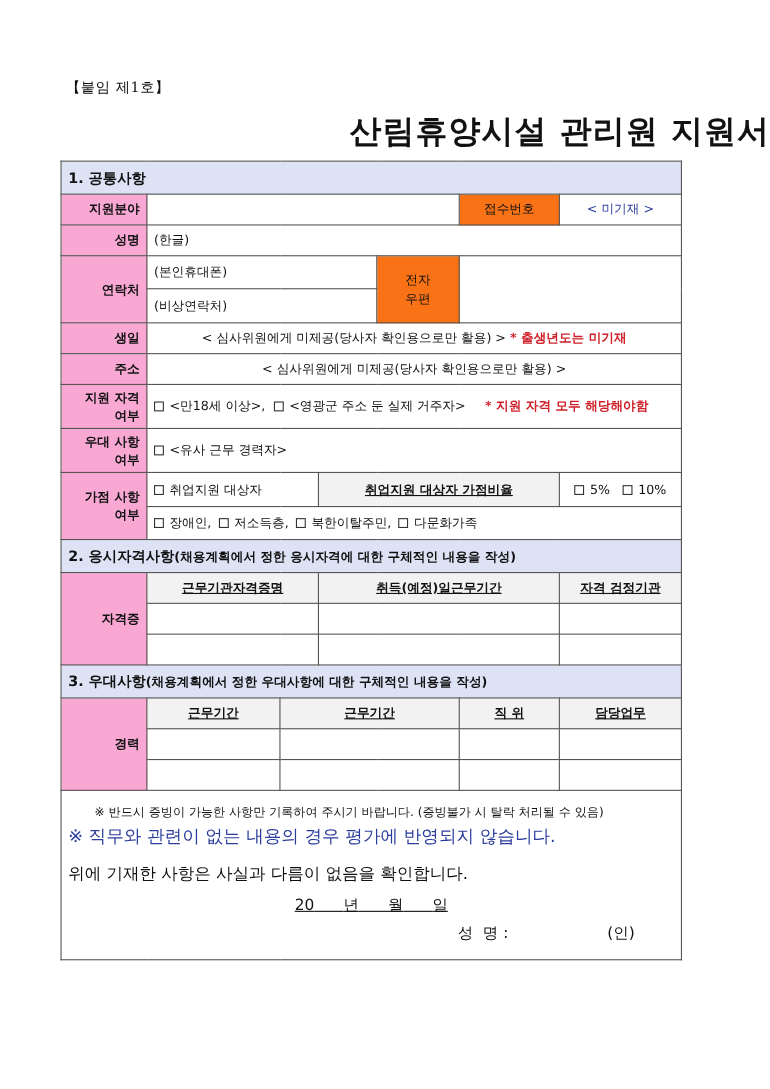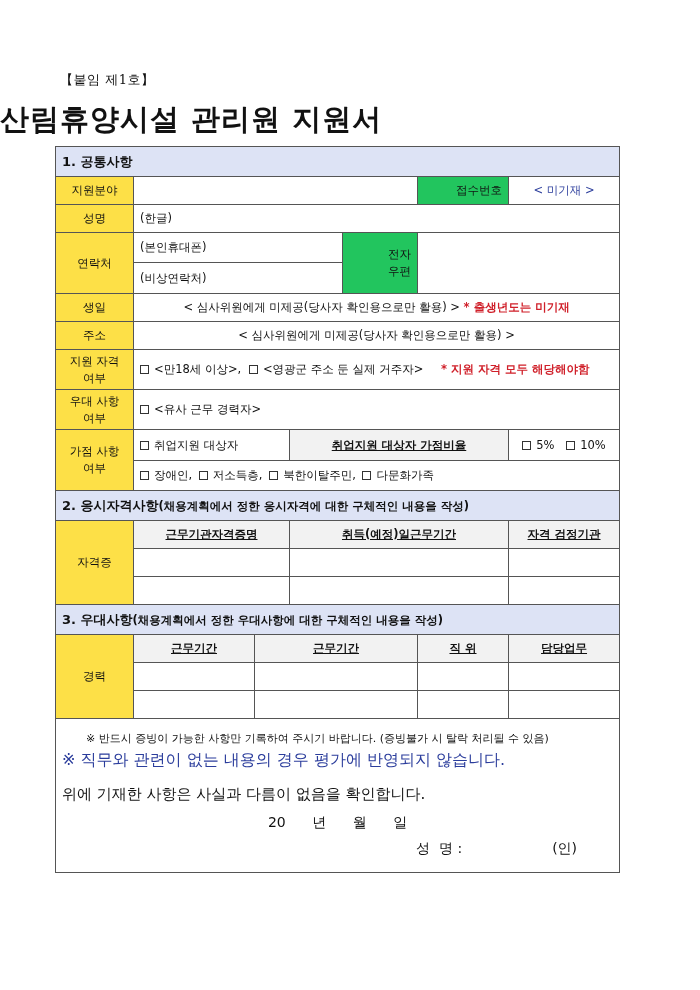--- a/index.html
+++ b/index.html
@@ -1,35 +1,35 @@
 <!DOCTYPE html>
 <html><head>
 <meta charset="utf-8">
 <style>
   html, body { margin:0; padding:0; background:#fff; }
   body { width:700px; height:990px; position:relative; font-family:"DejaVu Sans","Liberation Sans",sans-serif; color:#111; overflow:hidden; }
   .annex { position:absolute; left:60px; top:71px; font-family:"DejaVu Serif","Liberation Serif",serif; font-size:13px; letter-spacing:0.5px;text-align:right; }
-  .title { position:absolute; left:0; width:700px; top:100px; text-align:left; font-size:29px; font-weight:bold; letter-spacing:1px; }
+  .title { position:absolute; left:0; width:700px; top:100px; text-align:right; font-size:29px; font-weight:bold; letter-spacing:1px; }
   table.form { position:absolute; left:55px; top:146px; width:564px; border-collapse:collapse; table-layout:fixed; font-size:11.5px;border-radius:19px; }
   table.form td { border:1px solid #555; padding:0 6px; vertical-align:middle; height:28px; box-sizing:border-box; }
   .sec { background:#dde3f5; font-weight:bold; font-size:13px; height:30px !important; }
   .sec .sub { font-weight:bold; font-size:11.5px; }
-  .lbl { background:#fde047; text-align:center; font-weight:normal; font-size:11.5px; line-height:17px; }
-  .lbln { background:#22c55e; text-align:right; font-size:11.5px; line-height:17px; }
+  .lbl { background:#f9a8d4; text-align:right; font-weight:bold; font-size:11.5px; line-height:17px; }
+  .lbln { background:#f97316; text-align:center; font-size:11.5px; line-height:17px; }
   .hdr { background:#f2f2f2; text-align:center; font-weight:bold;text-decoration:underline; }
   .center { text-align:center; }
   .right { text-align:center; }
   .blue { color:#2b3d9c; }
   .red { color:#d0202a; font-weight:bold; }
   .cb { display:inline-block; width:9px; height:9px; border:1px solid #333; vertical-align:-1px; margin-right:5px; box-sizing:border-box; cursor:pointer; }
   .foot { padding:6px 6px 8px 6px !important; vertical-align:top !important; }
   .note1 { font-size:11px; margin-top:6px;margin-left:24px; }
   .note2 { font-size:16px; color:#2b3d9c; margin-top:4px; }
   .confirm { text-align:left; font-size:15px; margin-top:14px; }
-  .date { text-align:center; font-size:14px; margin-top:10px; word-spacing:22px; }
+  .date { text-align:center; font-size:14px; margin-top:10px; word-spacing:22px;text-decoration:underline; }
   .sign { text-align:right; font-size:14px; margin-top:8px; padding-right:36px; }
   .sign .gap { display:inline-block; width:90px; }
 </style>
 </head>
 <body>
 
 <div class="annex">【붙임 제1호】</div>
 <div class="title">산림휴양시설 관리원 지원서</div>
 
 <table class="form">

